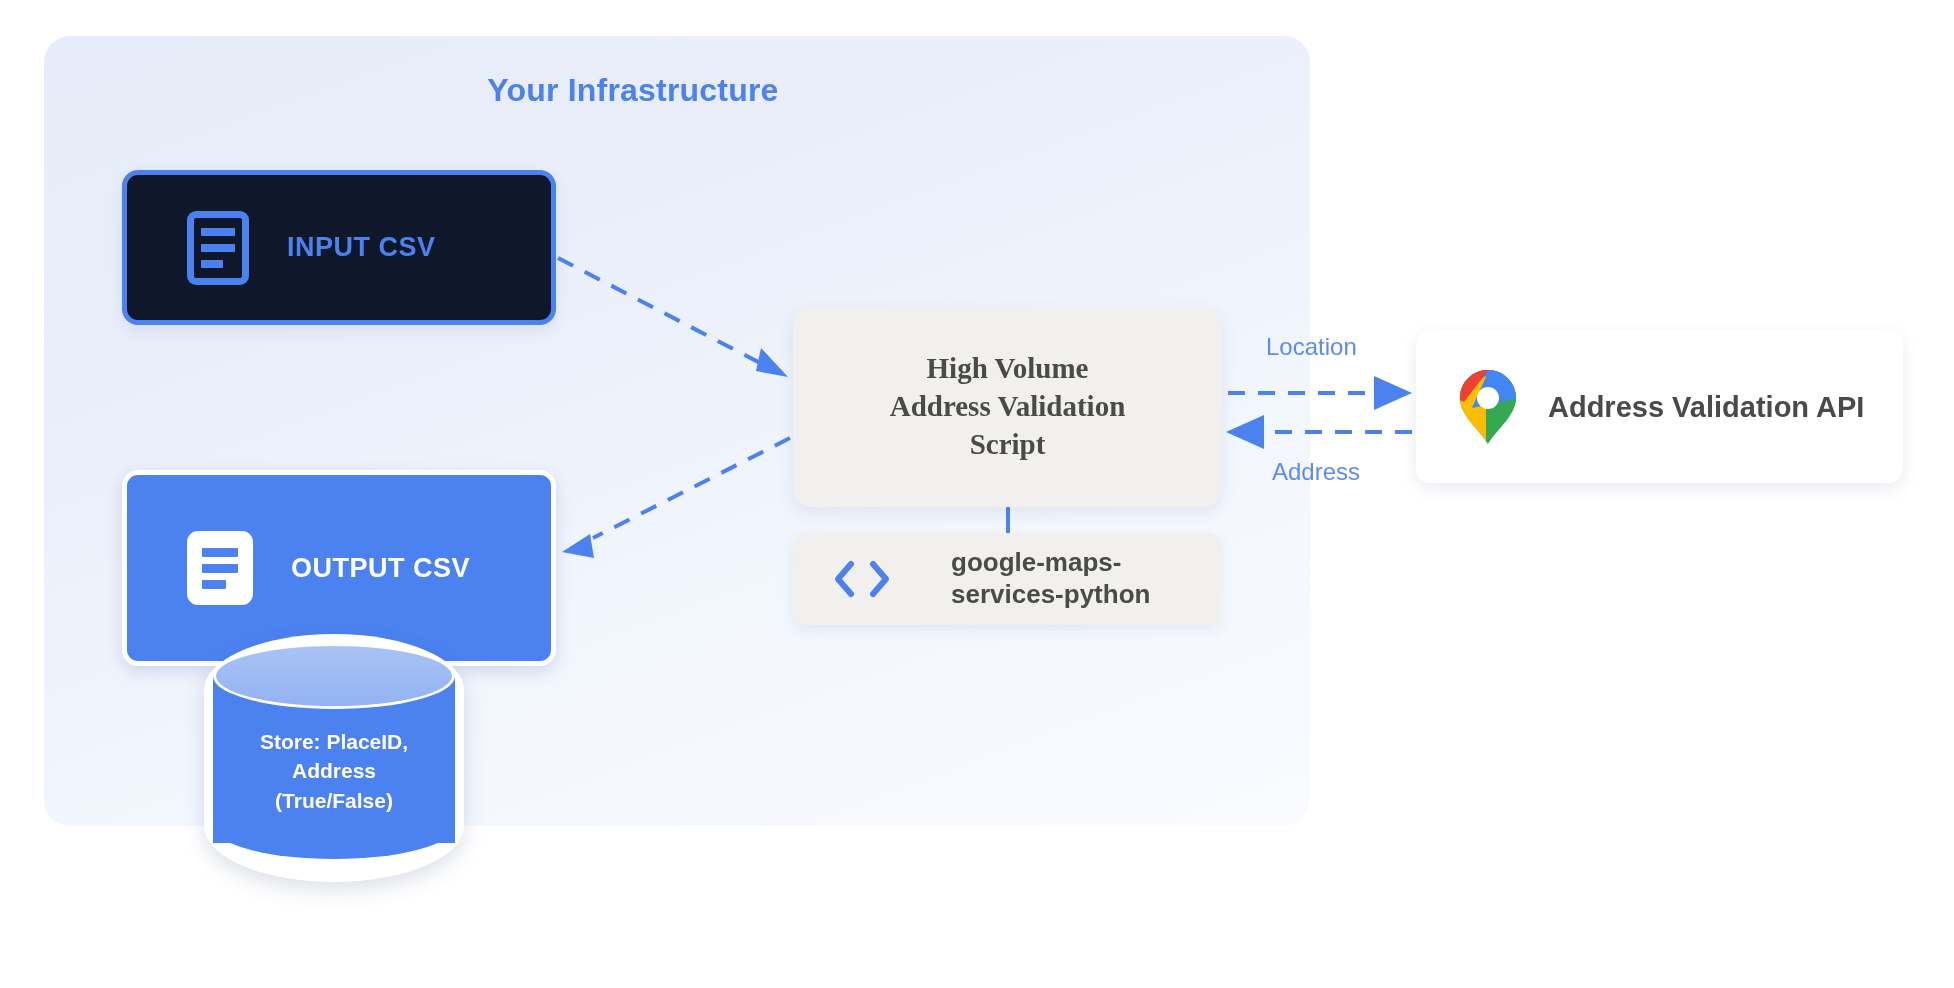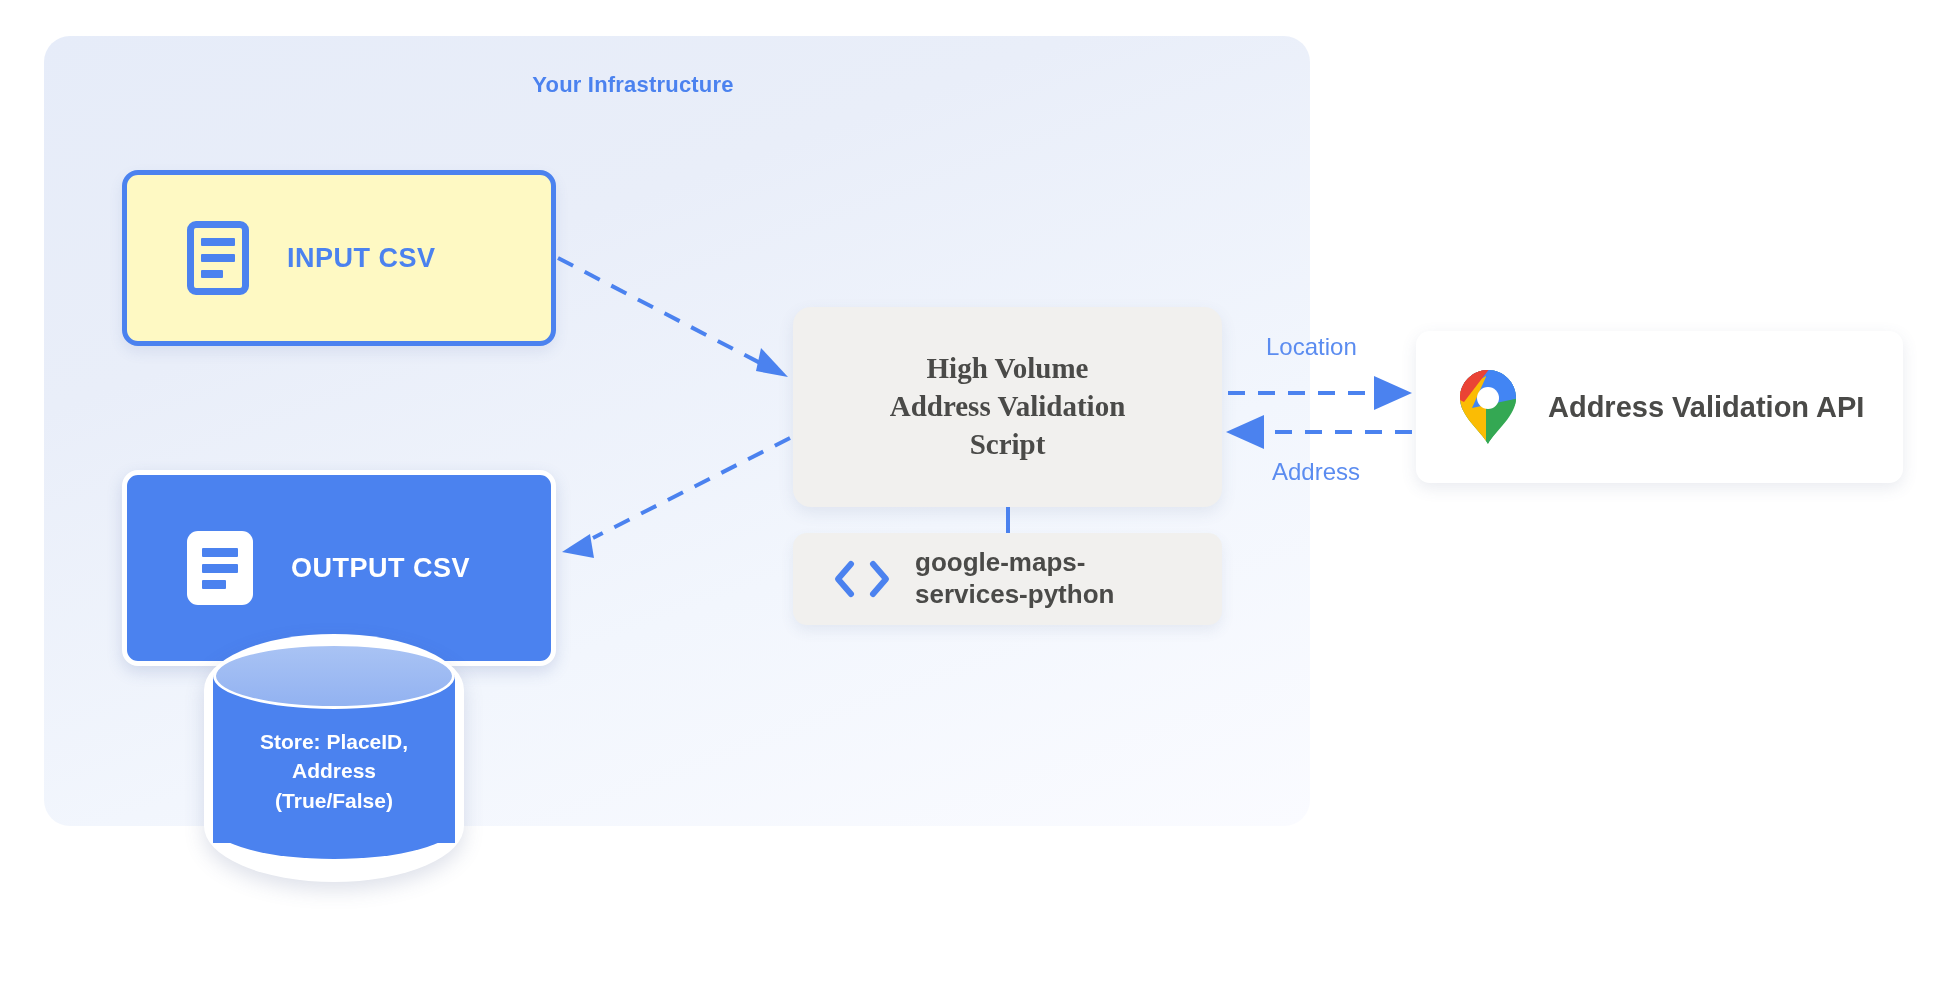--- a/index.html
+++ b/index.html
@@ -31,40 +31,40 @@
     height: 790px;
     border-radius: 26px;
     background: linear-gradient(160deg, #e6ecf9 0%, #e9eef9 30%, #f2f6fd 65%, #fafbff 100%);
   }
   .infra-title {
     position: absolute;
     left: 0;
     top: 72px;
     width: 1266px;
     text-align: center;
-    font-size: 22px;
+    font-size: 32px;
     font-weight: bold;
     color: #4b82ef;
     letter-spacing: 0.2px;
   }
 
   
   .node {
     position: absolute;
     box-sizing: border-box;
     display: flex;
     align-items: center;
   }
 
   .input-csv {
     left: 122px;
     top: 170px;
     width: 434px;
-    height: 176px;
-    background: #fef9c3;
+    height: 155px;
+    background: #0f172a;
     border: 5px solid #4b82ef;
     border-radius: 16px;
     box-shadow: 0 6px 14px rgba(60,90,160,0.10);
     padding-left: 60px;
   }
   .output-csv {
     left: 122px;
     top: 470px;
     width: 434px;
     height: 196px;
@@ -161,20 +161,21 @@
 
   .lib-box {
     left: 793px;
     top: 533px;
     width: 429px;
     height: 92px;
     background: #f1f0ee;
     border-radius: 14px;
     box-shadow: 0 6px 14px rgba(70,90,130,0.09);
     padding-left: 38px;
+    gap: 36px;
   }
   .code-icon {
     width: 62px;
     height: 46px;
     flex: 0 0 auto;
     position: relative;
   }
   .lib-label {
     font-size: 26px;
     font-weight: bold;

